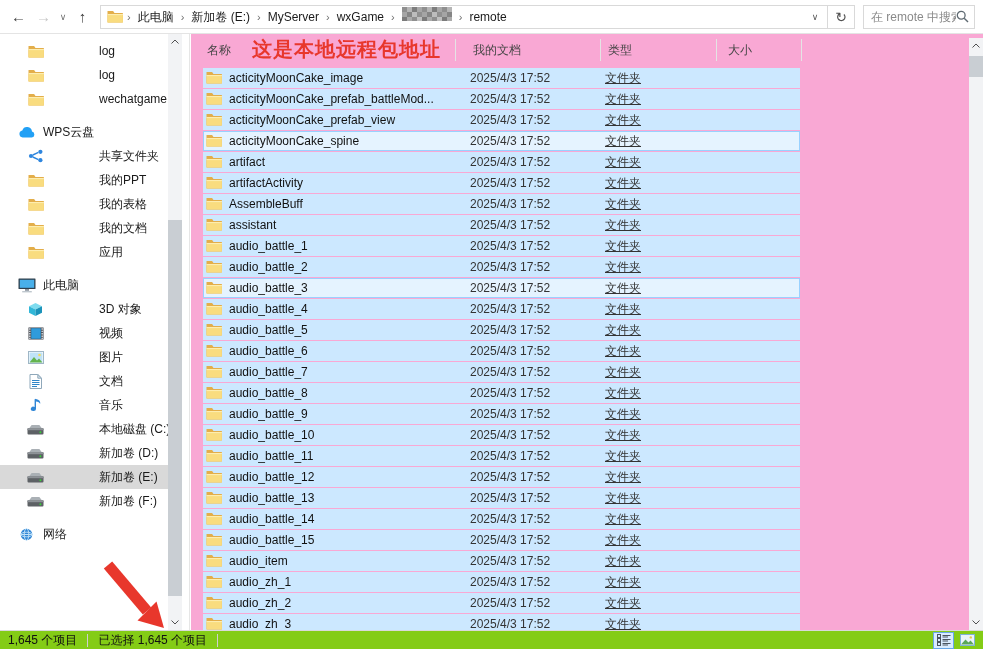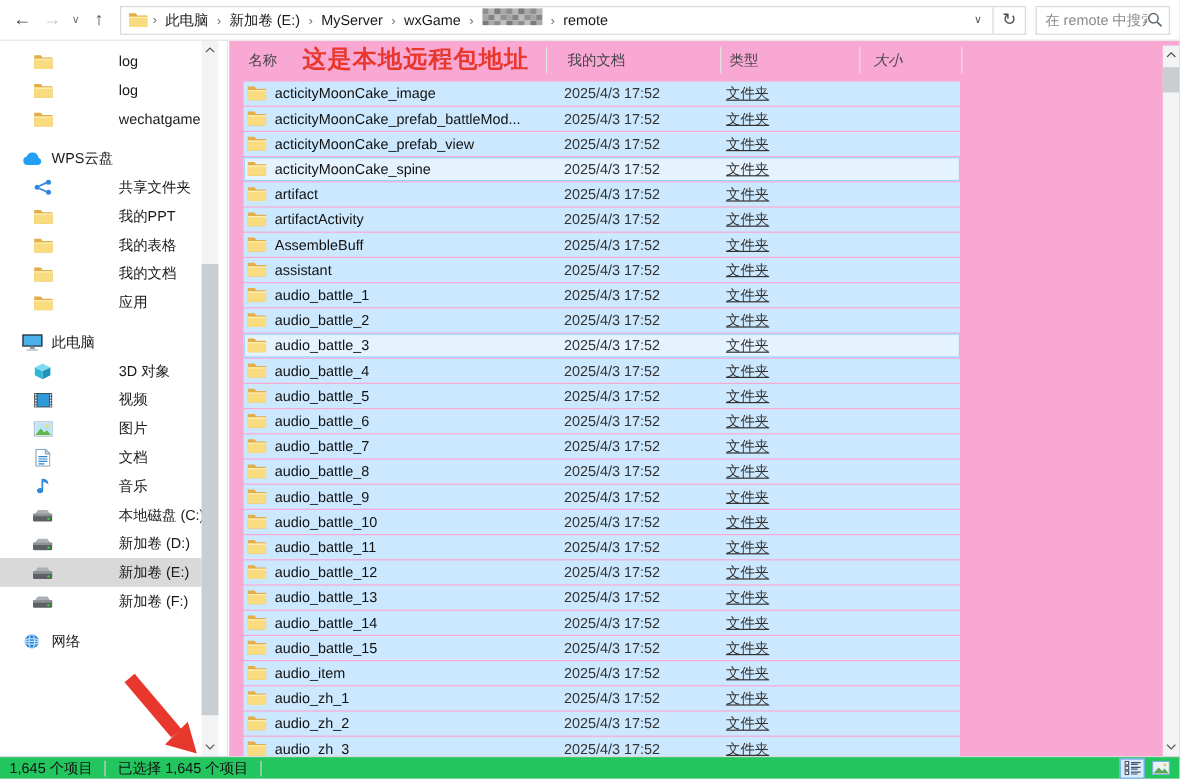--- a/index.html
+++ b/index.html
@@ -63,21 +63,21 @@
   .c-type { flex:1; color:#333;text-decoration:underline; }
   #main-scroll { position:absolute; top:4px; right:0; width:14px; bottom:0; background:#f2f3f5; }
   #main-thumb { position:absolute; left:0; width:14px; top:18px; height:21px; background:#c9ced3; }
   
   #annotation { position:absolute; left:252px; top:36px; z-index:7;
     color:var(--red); font-size:20px; font-weight:bold; letter-spacing:1px; white-space:nowrap; }
   #arrow { position:absolute; left:96px; top:556px; z-index:9; }
   
   #statusbar { position:absolute; left:0; right:0; bottom:0; height:19px;
     border-top:1px solid #d9d9d9; display:flex; align-items:center;
-    background:#22c55e; padding-left:8px; z-index:6; }
+    background:#84cc16; padding-left:8px; z-index:6; }
   .status-item { padding-right:10px; margin-right:10px; border-right:1px solid #cfcfcf;
     height:13px; line-height:13px; white-space:nowrap; color:#111; }
   #view-btns { margin-left:auto; display:flex; gap:3px; margin-right:5px; align-items:center; }
   .view-btn { width:21px; height:17px; display:flex; align-items:center; justify-content:center; }
   .view-btn.active { border:1px solid #66a7e8; background:#d9ecff; }
 </style>
 </head>
 <body>
 
 <div id="toolbar">
@@ -346,21 +346,21 @@
         </svg>
     </span>
   </div>
 </div>
 
 <div id="main">
   <div id="cols">
       <span class="col" style="width: 265px; padding-left: 16px;">名称</span>
       <span class="col" style="width: 145px; padding-left: 17px;">我的文档</span>
       <span class="col" style="width: 116px; padding-left: 7px;">类型</span>
-      <span class="col" style="width: 85px; padding-left: 11px; font-style: italic;">大小</span>
+      <span class="col" style="width: 85px; padding-left: 11px;">大小</span>
     </div>
   <div id="rows">
       <div class="row">
        <span class="cell c-name">
           <span style="display:flex;">
             <svg width="16" height="13" viewBox="0 0 16 13">
               <path d="M0.5 1 h5.6 l1.4 1.9 h8 a.4.4 0 0 1 .4.4 V12 a.5.5 0 0 1 -.5.5 H1 a.5.5 0 0 1 -.5 -.5 Z" fill="#e3ae4a"></path>
               <path d="M0.5 4 H15.9 V12 a.5.5 0 0 1 -.5.5 H1 a.5.5 0 0 1 -.5 -.5 Z" fill="#f9dc7f"></path>
               <path d="M0.5 4 H15.9 V5.1 H0.5 Z" fill="#fdedb0"></path>
             </svg>

